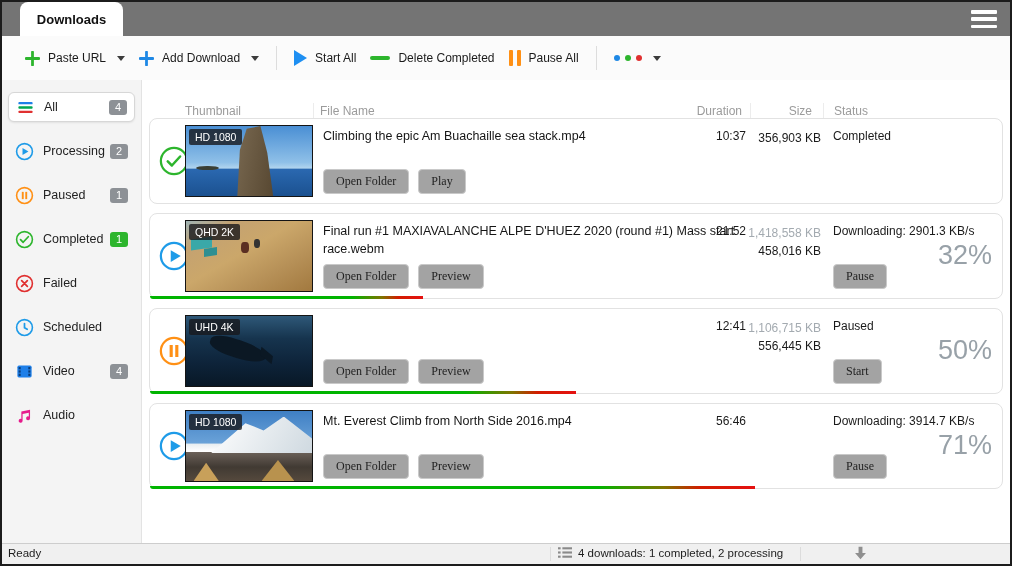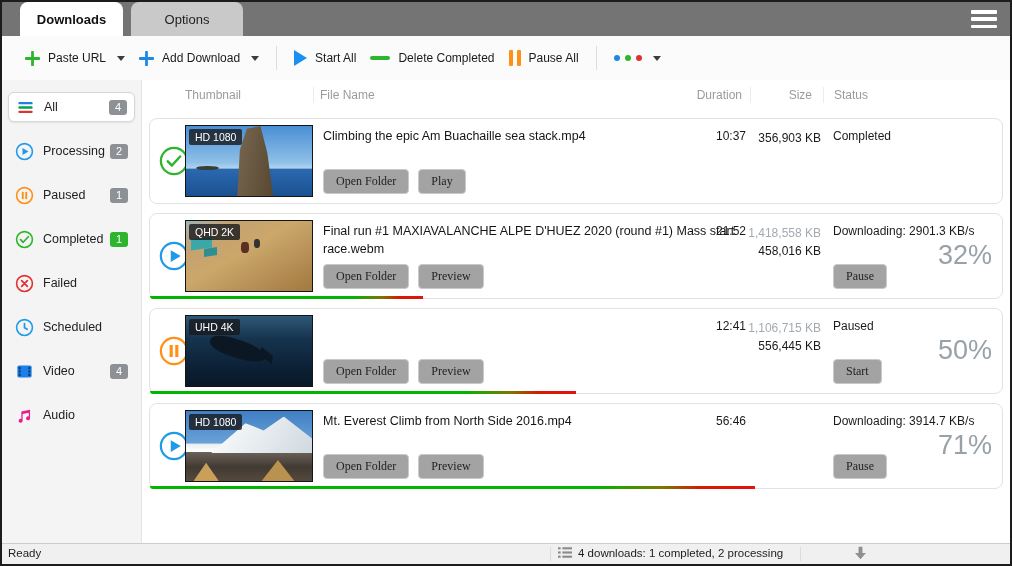--- a/index.html
+++ b/index.html
@@ -41,21 +41,21 @@
   .side-item:first-child { margin-top:12px; }
   .side-item.selected { background:#fff; border:1px solid #d7d7d7; box-shadow:0 1px 2px rgba(0,0,0,.08); }
   .side-item .s-icon { width:19px; height:19px; margin-right:9px; flex:0 0 auto; }
   .side-item .s-label { font-size:12.5px; color:#222; }
   .badge { margin-left:auto; background:#8d9196; color:#fff; font-size:11px; line-height:15px;
            padding:0 6px; border-radius:3px; min-width:9px; text-align:center; }
   .badge.green { background:#2db52d; }
 
   
   .content { position:absolute; left:140px; top:78px; width:868px; height:463px; background:#fff; }
-  .list-header { position:absolute; top:0; left:0; width:100%; height:30px; font-size:12px; color:#9b9b9b; }
+  .list-header { position:absolute; top:16px; left:0; width:100%; height:30px; font-size:12px; color:#9b9b9b; }
   .lh { position:absolute; top:8px; }
   .lh-thumb { left:43px; }  .lh-name { left:178px; }
   .lh-dur  { left:510px; width:90px; text-align:right; }
   .lh-size { left:585px; width:85px; text-align:right; }
   .lh-status { left:692px; }
   .lh-sep { position:absolute; top:7px; width:1px; height:16px; background:#ececec; }
 
   .rows { position:absolute; top:32px; left:7px; width:854px; padding-top:6px; }
   .drow { position:relative; width:854px; height:86px; background:#fff; border:1px solid #e2e2e2;
           border-radius:8px; margin-bottom:9px; }
@@ -113,23 +113,20 @@
 </style>
 </head>
 <body>
 
 <div class="window">
 
   <div class="titlebar">
     <div class="tab tab-downloads">
       <span>Downloads</span>
     </div>
-    <div class="tab tab-options">
-      <span>Options</span>
-    </div>
     <div class="hamburger">
         <i></i>
         <i></i>
         <i></i>
       </div>
   </div>
 
   <div class="toolbar">
     <button class="tb-btn">
       <svg width="15" height="15" viewBox="0 0 14 14">

